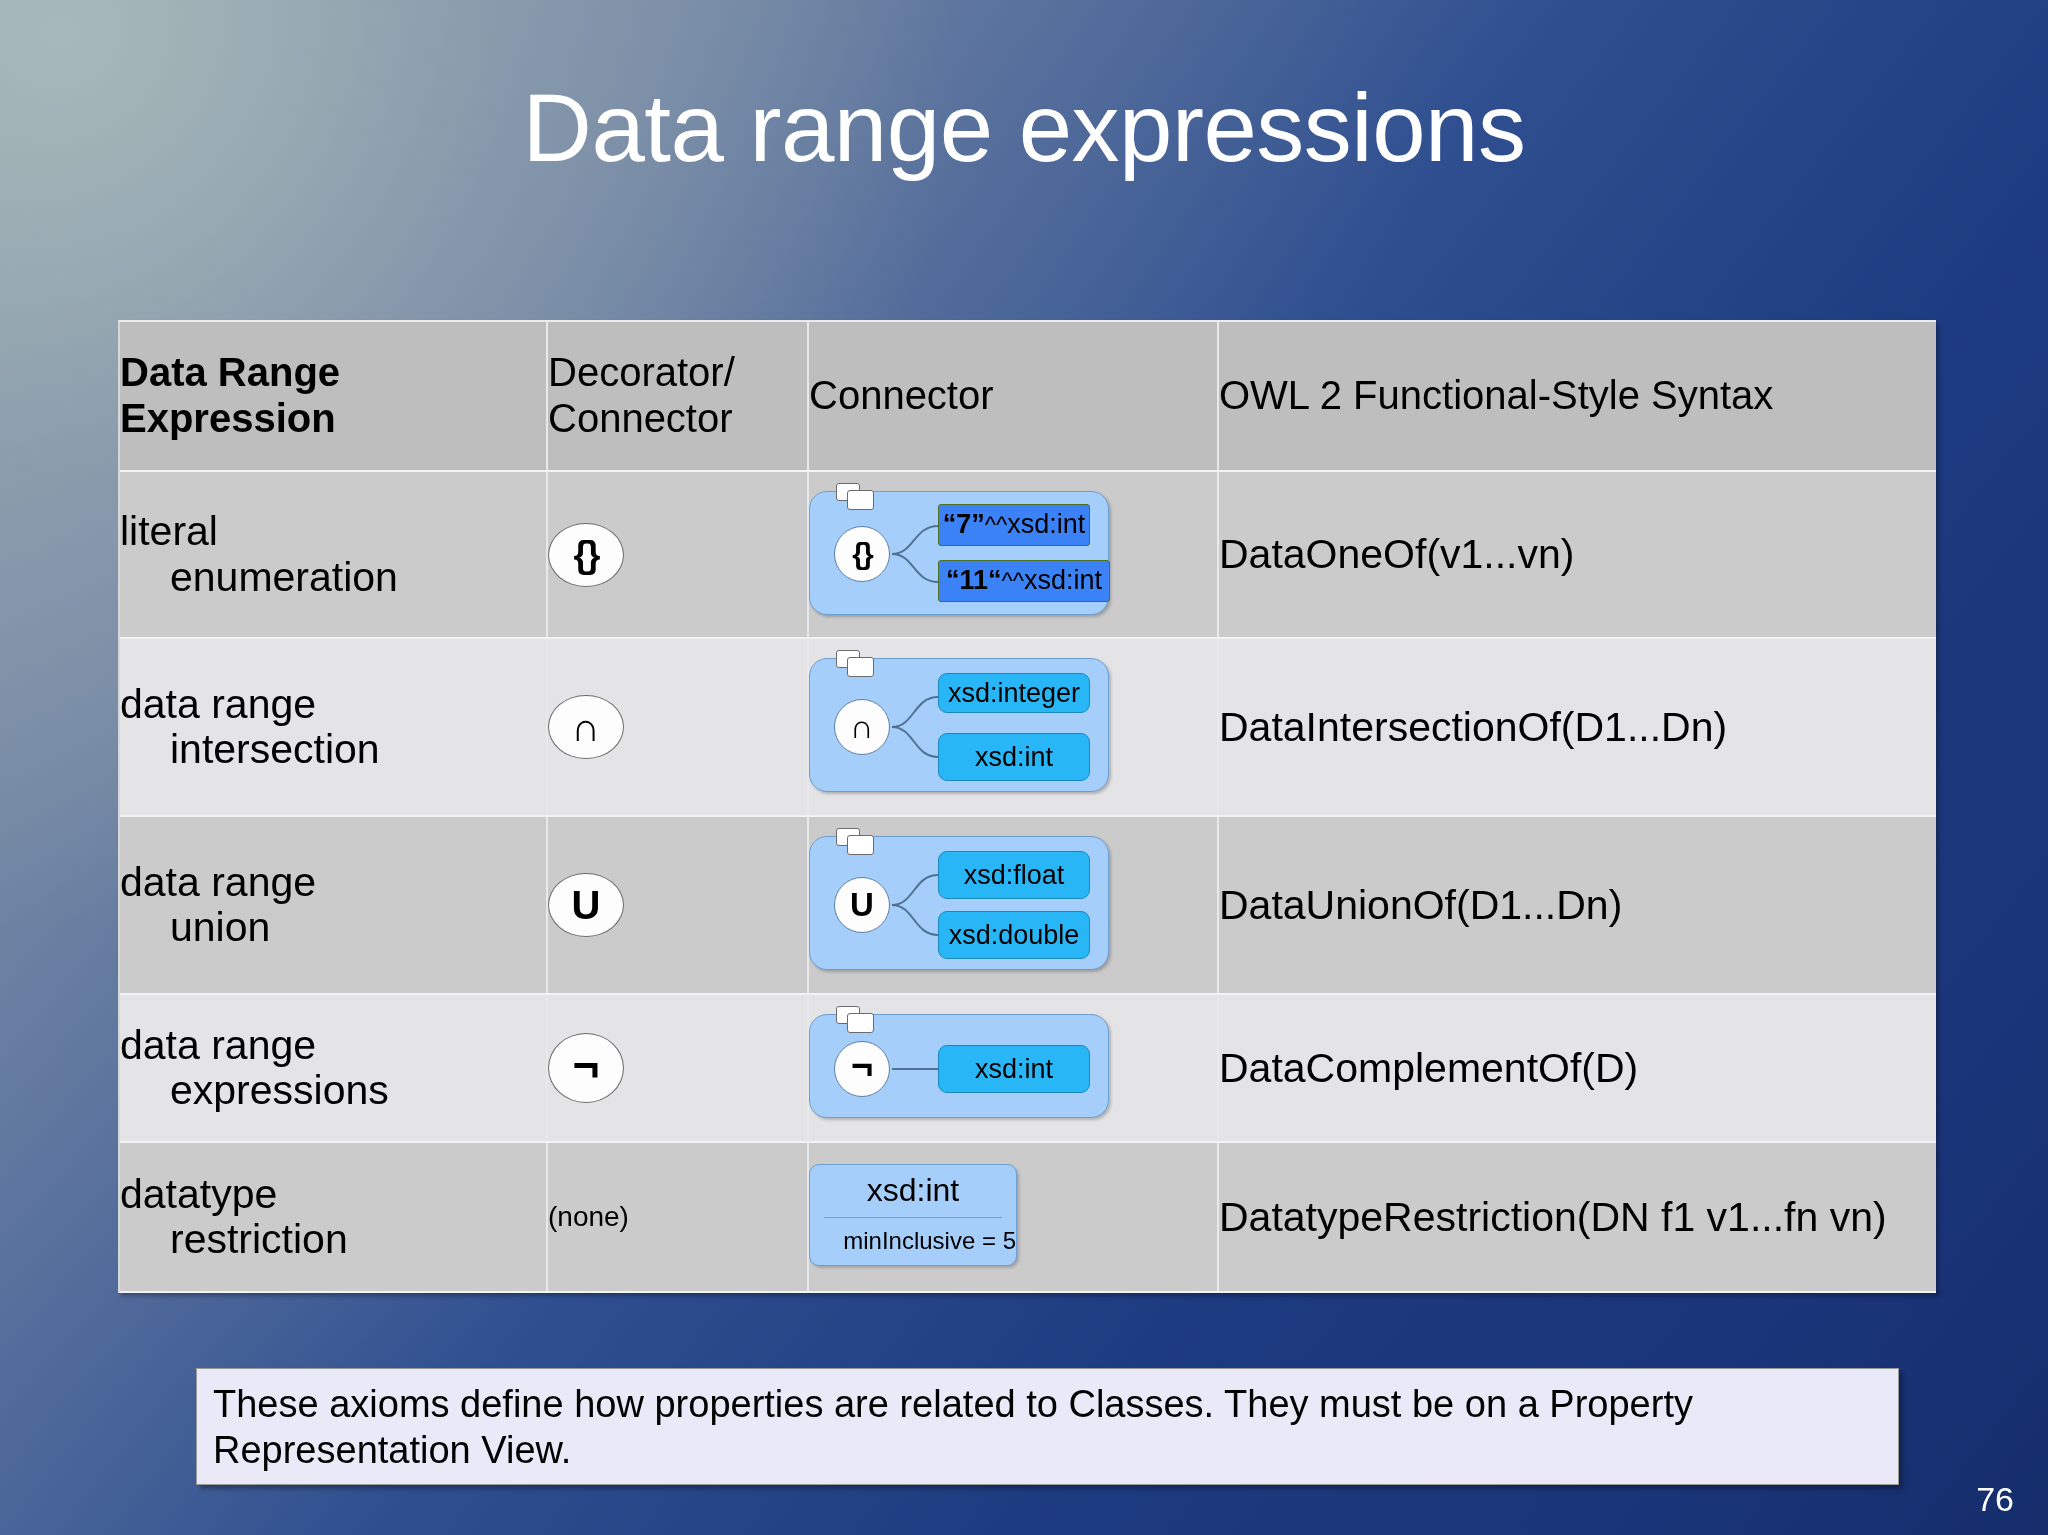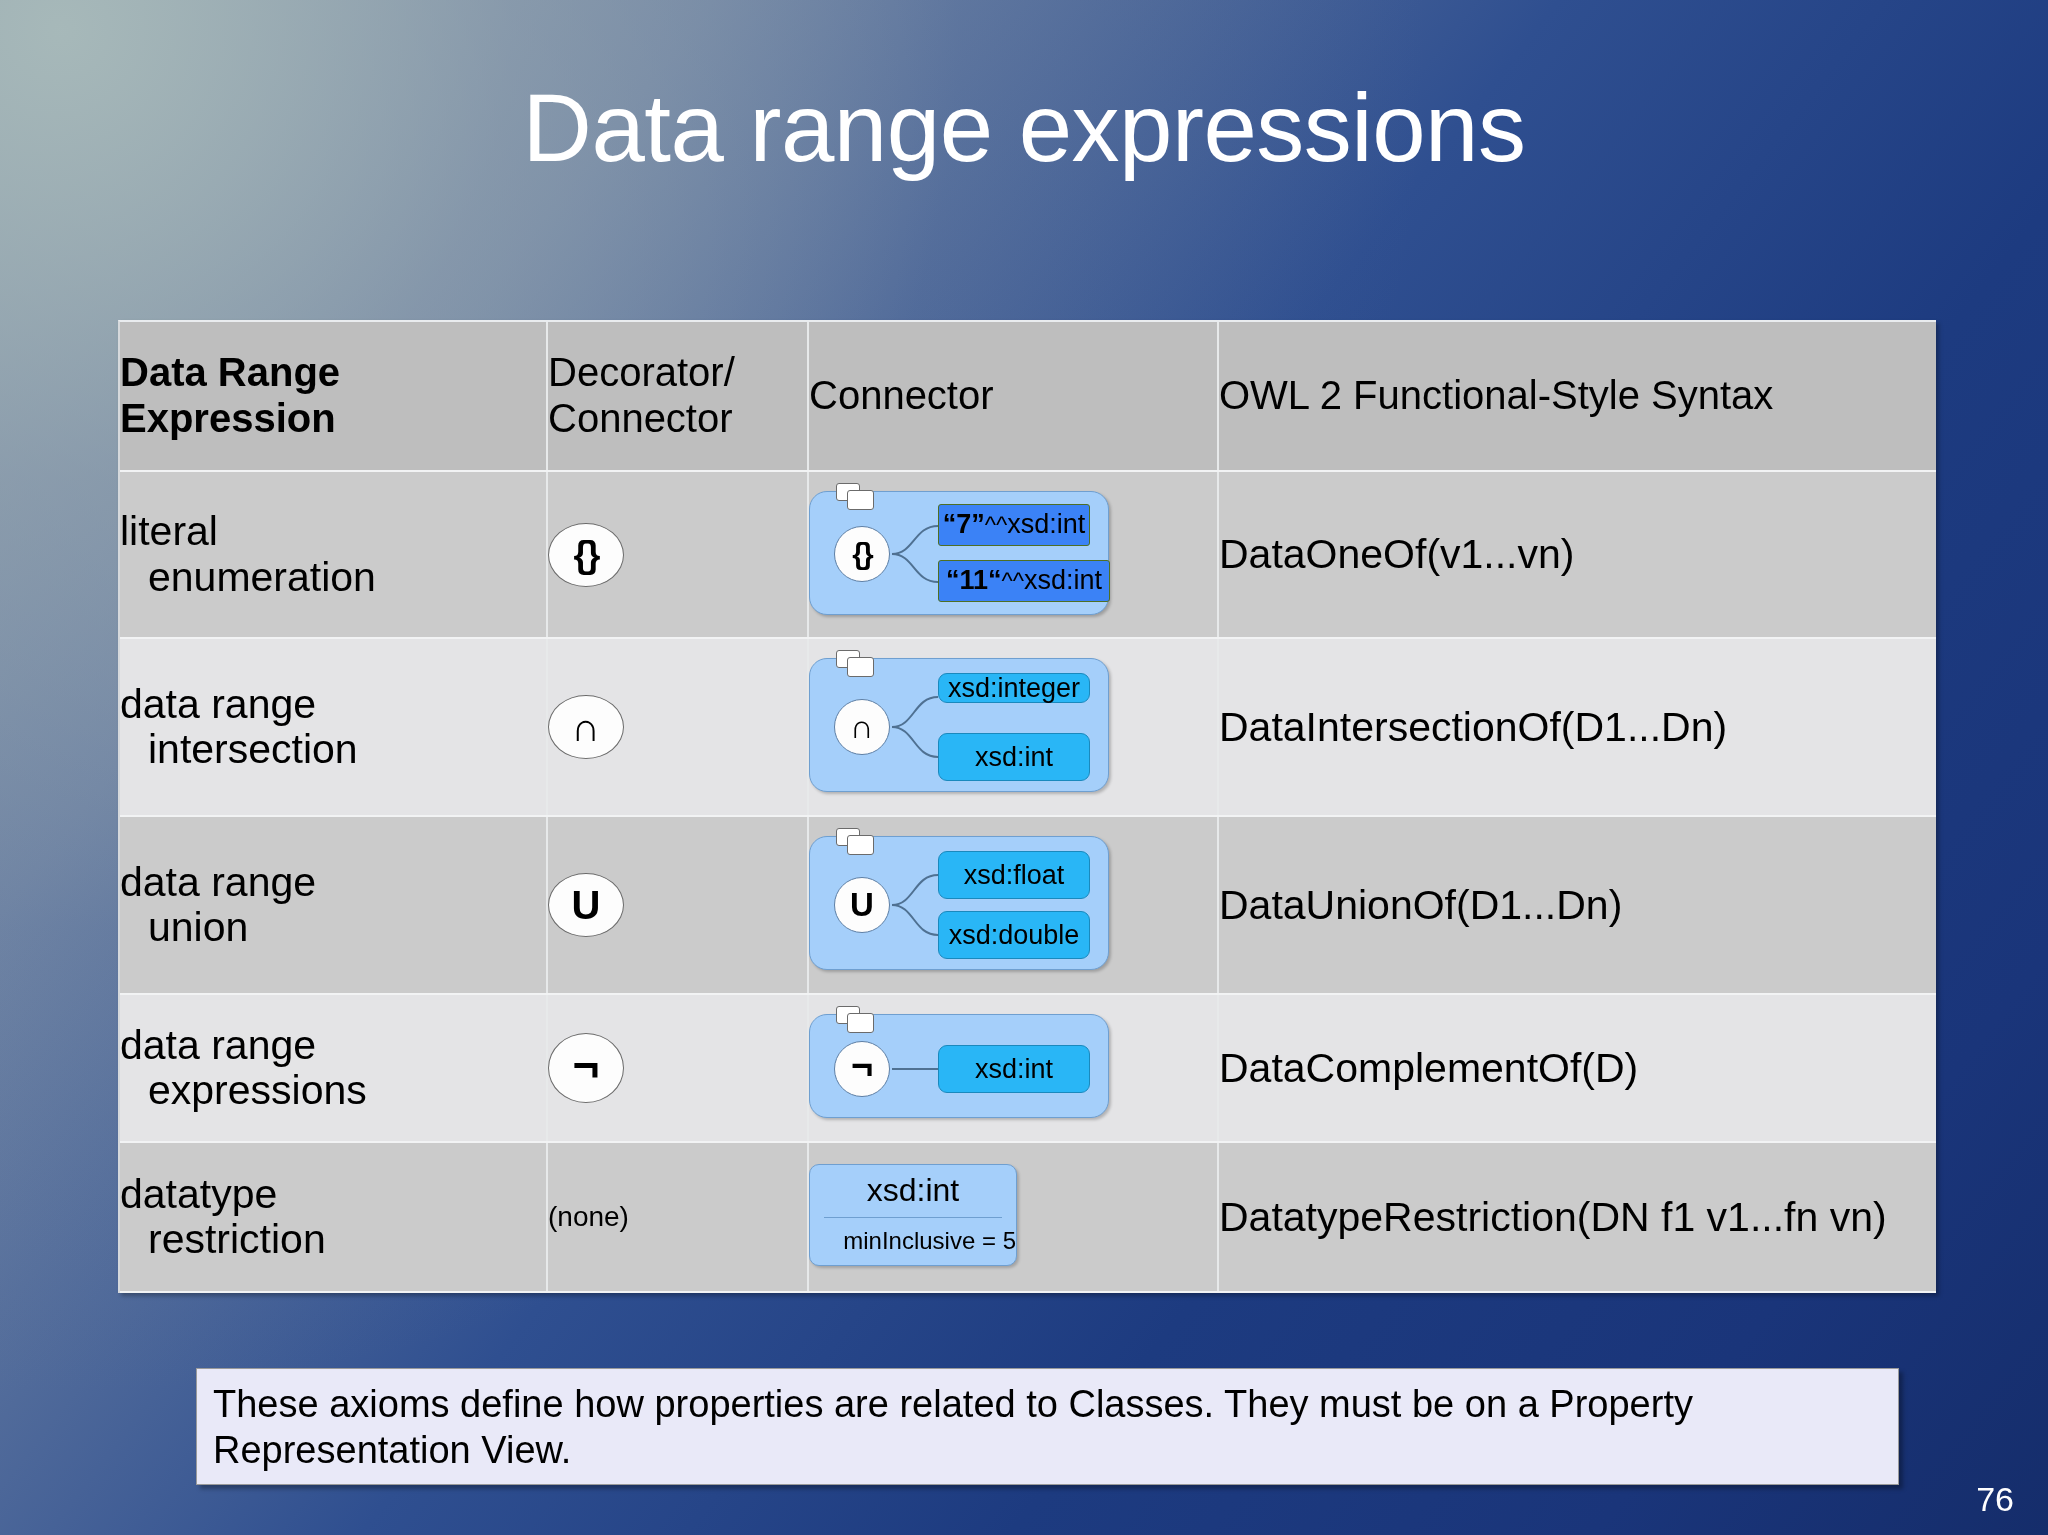--- a/index.html
+++ b/index.html
@@ -76,21 +76,21 @@
 
   tbody tr.odd td  { background: #cbcbcb; }
   tbody tr.even td { background: #e4e4e6; }
 
   td.expr {
     font-size: 41px;
     color: #000;
     padding: 0 16px 0 20px;
     line-height: 1.1;
   }
-  td.expr .l2 { padding-left: 28px; display: block; }
+  td.expr .l2 { padding-left: 28px; display: block; margin-left: 22px; }
   td.expr .l1 { display: block; }
 
   td.deco { text-align: center; }
   td.syntax {
     font-size: 41px;
     color: #000;
     padding-left: 22px;
     white-space: nowrap;
   }
   td.example { text-align: center; }
@@ -322,21 +322,21 @@
             <span class="exnode n-inter">
               <span class="tabicon">
                   <i class="a"></i>
                   <i class="b"></i>
                 </span>
               <svg class="links" width="300" height="134">
                 <path d="M82,68 C104,68 104,38 128,38"></path>
                 <path d="M82,68 C104,68 104,98 128,98"></path>
               </svg>
               <span class="circ" style="left:24px; top:40px;">∩</span>
-              <span class="vbox cyan" style="left:128px; top:14px; width:152px; height:30px;">xsd:integer</span>
+              <span class="vbox cyan" style="left:128px; top:14px; width:152px; height:40px;">xsd:integer</span>
               <span class="vbox cyan" style="left:128px; top:74px; width:152px; height:48px;">xsd:int</span>
             </span>
           </td>
           <td class="syntax">DataIntersectionOf(D1...Dn)</td>
         </tr>
 
         <tr class="odd r3">
           <td class="expr">
             <span class="l1">data range</span>
             <span class="l2">union</span>

